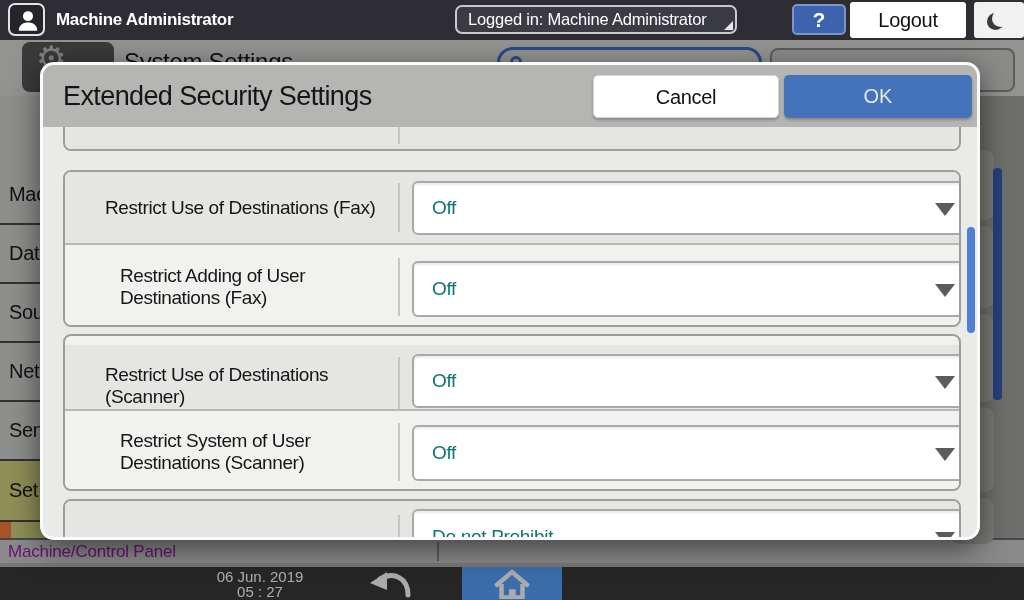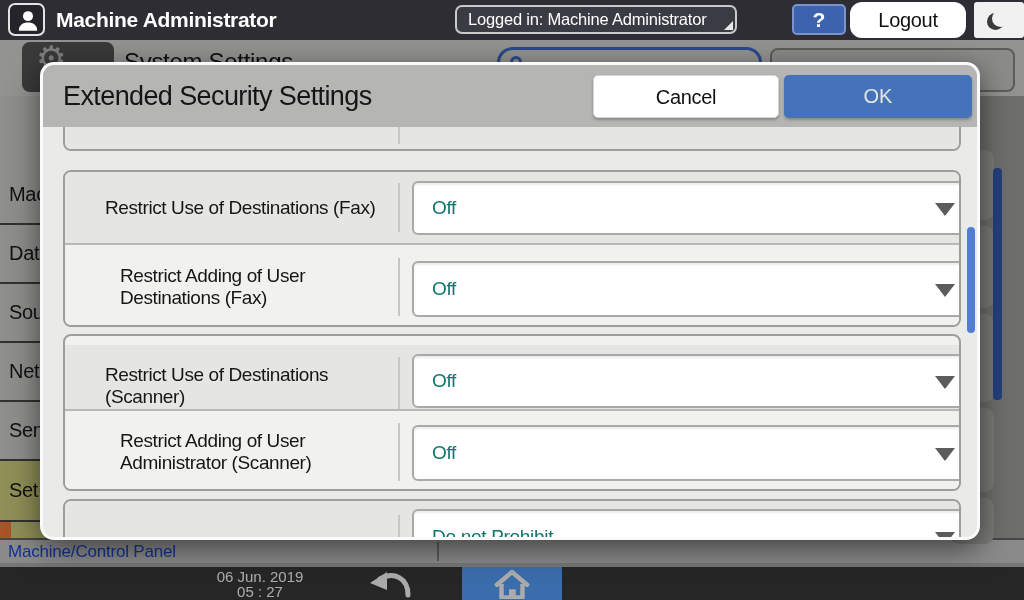--- a/index.html
+++ b/index.html
@@ -4,46 +4,46 @@
 <style>
   * { margin:0; padding:0; box-sizing:border-box; }
   html,body { width:1024px; height:600px; overflow:hidden; }
   body { font-family:"Liberation Sans", sans-serif; position:relative; background:#2d2d33; }
   #screen { position:absolute; inset:0; width:1024px; height:600px; overflow:hidden; }
 
   
   .topbar { position:absolute; left:0; top:0; width:1024px; height:40px; background:#2d2d33; z-index:40; }
   .user-tile { position:absolute; left:8px; top:3px; width:37px; height:33px; border:2px solid #e3e3e3; border-radius:7px; background:#24242a; }
   .user-tile svg { position:absolute; left:5px; top:3px; }
-  .topbar-title { position:absolute; left:56px; top:0; height:36px; line-height:40px; color:#ffffff; font-size:21px; font-weight:700; letter-spacing:-0.3px; }
+  .topbar-title { position:absolute; left:56px; top:0; height:36px; line-height:40px; color:#ffffff; font-size:17px; font-weight:700; letter-spacing:-0.3px; }
   .login-box { position:absolute; left:455px; top:5px; width:282px; height:29px; background:#3b3b43; border:2px solid #c9c9c9; border-radius:7px; color:#ffffff; font-size:16.5px; line-height:25px; padding-left:11px; letter-spacing:-0.2px; overflow:hidden; }
   .login-corner { position:absolute; right:2px; bottom:2px; width:0; height:0; border-left:9px solid transparent; border-bottom:9px solid #e8e8e8; }
   .help-btn { position:absolute; left:792px; top:4px; width:54px; height:31px; background:#3d63ae; border:2px solid #7b95cc; border-radius:5px; color:#ffffff; font-size:21px; font-weight:700; text-align:center; line-height:27px; }
-  .logout-btn { position:absolute; left:850px; top:2px; width:116px; height:36px; background:#ffffff; border-radius:12px; color:#111111; font-size:20px; text-align:center; line-height:36px; letter-spacing:-0.3px; }
+  .logout-btn { position:absolute; left:850px; top:2px; width:116px; height:36px; background:#ffffff; border-radius:3px; color:#111111; font-size:20px; text-align:center; line-height:36px; letter-spacing:-0.3px; }
   .moon-btn { position:absolute; left:974px; top:2px; width:50px; height:36px; background:#f1f1f1; border-radius:3px; }
   .moon-glyph { position:absolute; left:18px; top:8px; width:17px; height:17px; border-radius:50%; box-shadow:-5px 3px 0 0 #3a3a3a; }
 
   
   .bglayer { position:absolute; left:0; top:40px; width:1024px; height:560px; z-index:1; background:#a4a4a2; }
   .subheader { position:absolute; left:0; top:0; width:1024px; height:56px; background:#dbdbd9; }
   .gears-tile { position:absolute; left:22px; top:2px; width:92px; height:50px; background:#575757; border-radius:8px; overflow:hidden; }
   .gear-big { position:absolute; left:14px; top:-4px; font-size:34px; color:#bdbdbb; }
   .gear-small { position:absolute; left:38px; top:16px; font-size:26px; color:#bdbdbb; }
   .bg-app-title { position:absolute; left:124px; top:8px; font-size:24px; color:#161616; font-weight:400; letter-spacing:-0.3px; }
   .bg-search { position:absolute; left:497px; top:7px; width:265px; height:31px; border:3px solid #3f6fd1; border-radius:16px; }
   .bg-search-dot { position:absolute; left:10px; top:6px; width:12px; height:12px; border:3px solid #3f6fd1; border-radius:50%; }
   .bg-graybtn { position:absolute; left:770px; top:8px; width:245px; height:44px; background:#d0d0ce; border:2px solid #8a8a88; border-radius:8px; }
 
   .sidebar { position:absolute; left:0; top:56px; width:437px; height:442px; background:#d4d4d2; }
   .sb-item { position:absolute; left:0; width:437px; border-bottom:2px solid #4a4a48; color:#1a1a1a; font-size:20px; letter-spacing:-0.3px; padding-left:9px; display:flex; align-items:center; background:#d4d4d2; }
   .sb-item.selected { background:#d6d683; }
   .sb-item.subitem { padding-left:22px; }
   .sb-orange { position:absolute; left:0; top:0; bottom:0; width:11px; background:#fb7d3c; }
 
-  .bg-bottomrow { position:absolute; left:0; top:498px; width:1024px; height:25px; background:#cecece; border-top:2px solid #6a6a68; color:#1d4ed8; font-size:17px; line-height:23px; padding-left:8px; letter-spacing:-0.2px; }
+  .bg-bottomrow { position:absolute; left:0; top:498px; width:1024px; height:25px; background:#cecece; border-top:2px solid #6a6a68; color:#a21caf; font-size:17px; line-height:23px; padding-left:8px; letter-spacing:-0.2px; }
   .bg-bottomrow .vd { position:absolute; left:437px; top:2px; bottom:2px; width:2px; background:#8a8a88; }
 
   .bg-shape { position:absolute; background:#b6b6b4; border-radius:9px; }
   .bg-scrollbar { position:absolute; left:993px; width:9px; background:#3660ba; border-radius:4px; }
 
   
   .navbar { position:absolute; left:0; top:523px; width:1024px; height:37px; background:#3a3a3a; border-top:4px solid #b2b2b0; }
   .nav-date { position:absolute; left:180px; top:2px; width:160px; text-align:center; color:#ffffff; font-size:15px; line-height:15px; }
   .nav-back { position:absolute; left:366px; top:3px; width:48px; height:30px; }
   .nav-home { position:absolute; left:462px; top:0; width:100px; height:33px; background:#58a1ff; display:flex; align-items:center; justify-content:center; }
@@ -180,21 +180,21 @@
     <div class="group" style="top:269px; height:157px;">
       <div class="row main" style="top:9px; height:81px;">
         <div class="row-label">Restrict Use of Destinations (Scanner)</div>
         <span class="vdivider"></span>
         <div class="dropdown" style="top:9px; height:54px;">
           <span class="dd-value">Off</span>
           <span class="dd-caret"></span>
         </div>
       </div>
       <div class="row sub divided" style="top:73px; height:84px;">
-        <div class="row-label">Restrict Adding of User Administrator (Scanner)</div>
+        <div class="row-label">Restrict System of User Destinations (Scanner)</div>
         <span class="vdivider"></span>
         <div class="dropdown" style="top:14px; height:56px;">
           <span class="dd-value">Off</span>
           <span class="dd-caret"></span>
         </div>
       </div>
     </div>
 
     <div class="group" style="top:434px; height:90px;">
       <div class="row main" style="top:0; height:90px;">

